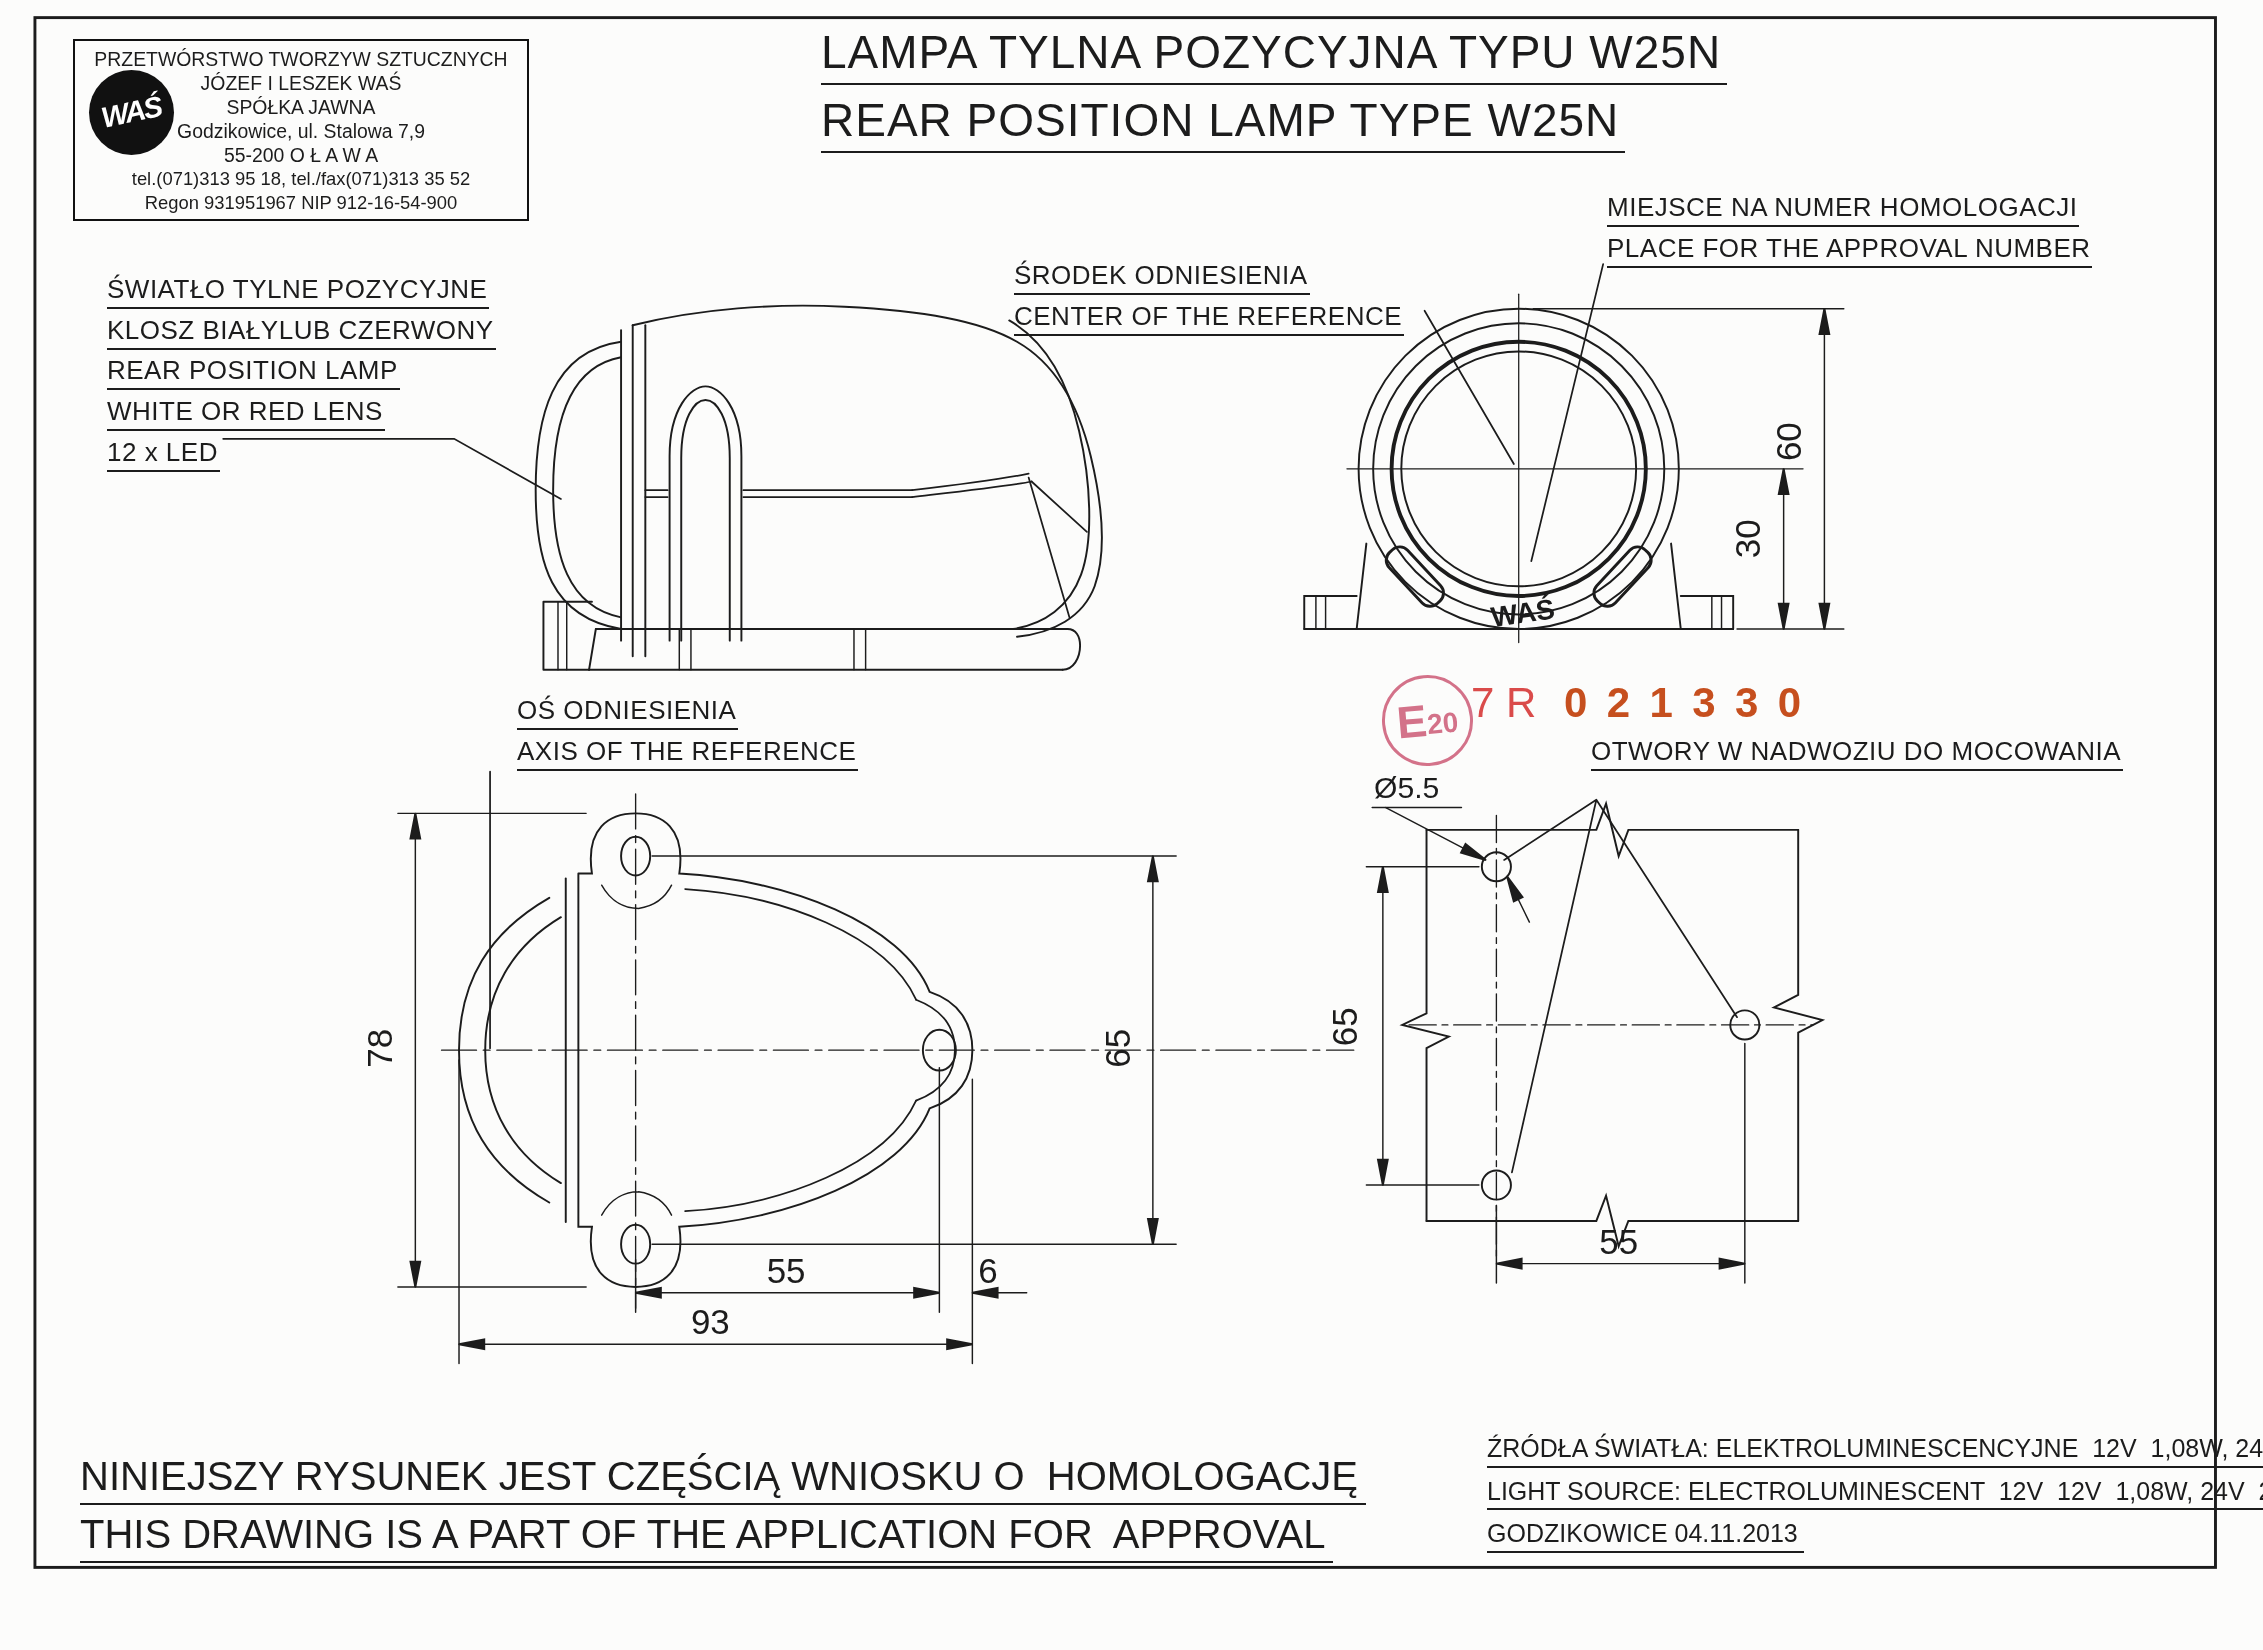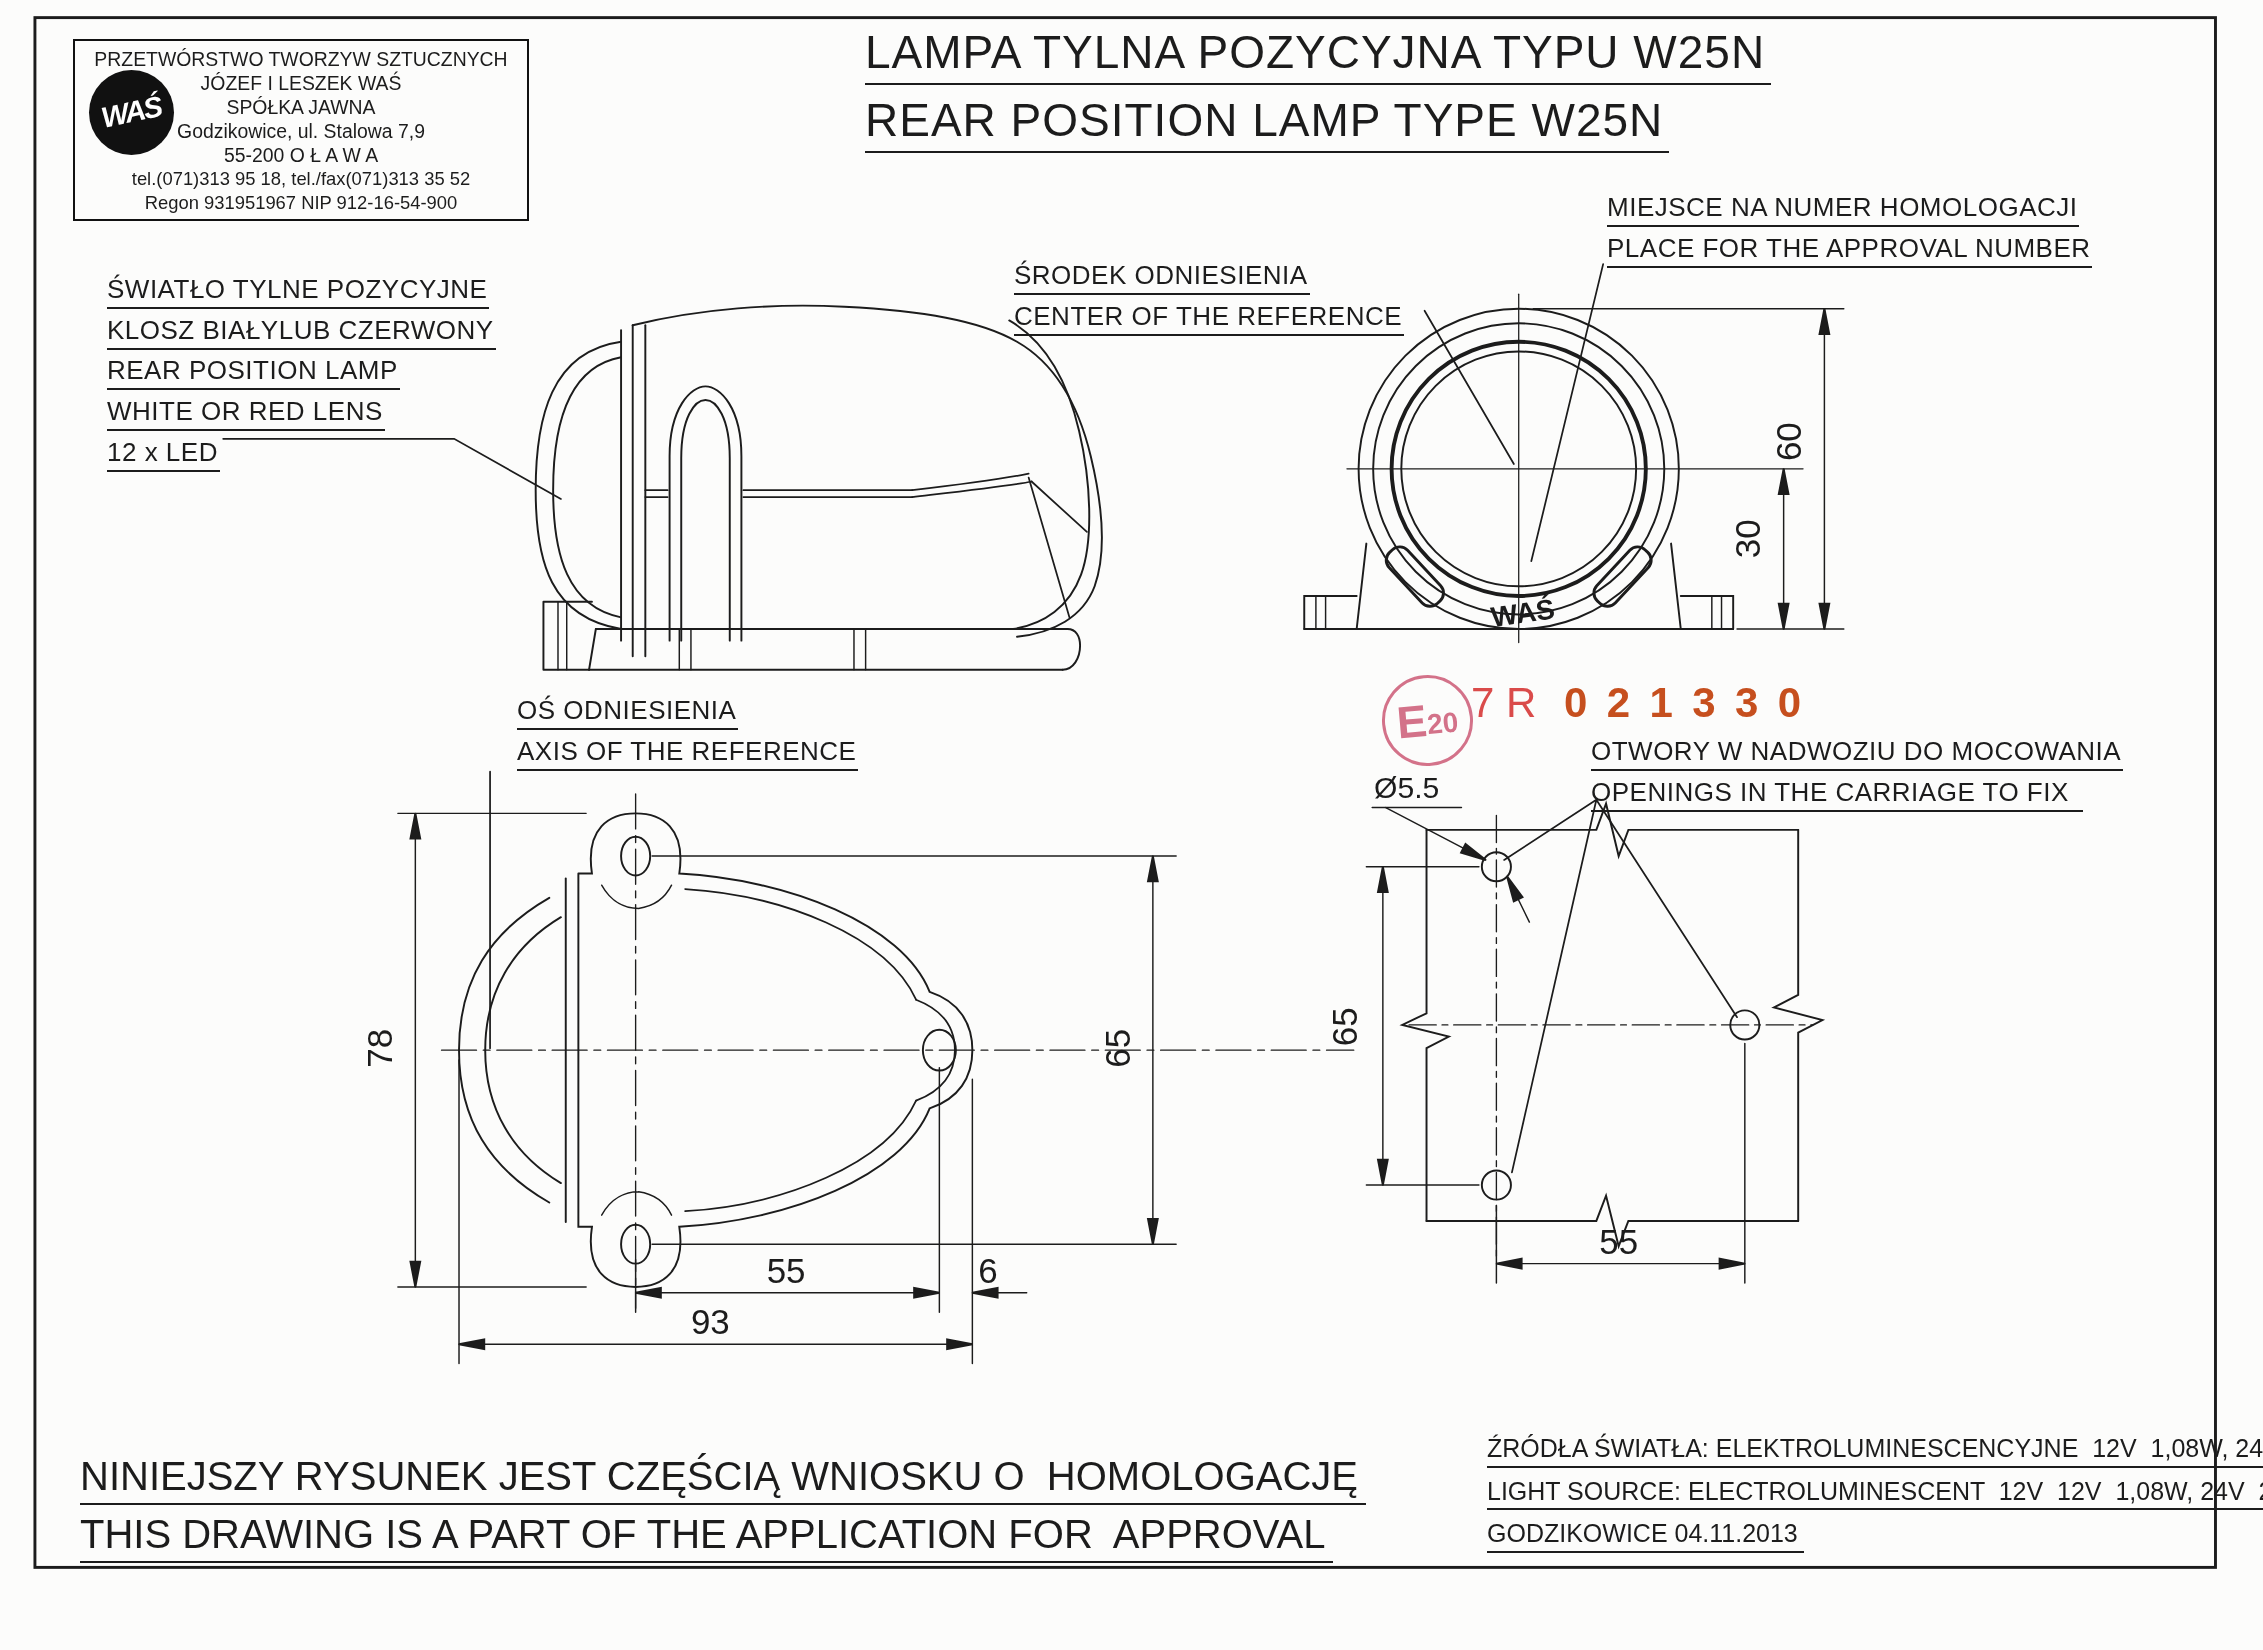--- a/index.html
+++ b/index.html
@@ -12,21 +12,21 @@
             margin-bottom:5.8px;font-size:26px;letter-spacing:0.5px;white-space:pre;}
   .lbl .wide{min-width:490px;}
   
   #company{left:54px;top:39px;width:456px;height:182px;border:2.9px solid #111;
            text-align:center;font-size:19.4px;line-height:24px;padding-top:5.8px;box-sizing:border-box;margin-left:19px;}
   #company .small{font-size:18.4px;}
   #logo{left:89px;top:70px;width:85px;height:85px;border-radius:50%;background:#111;
         display:flex;align-items:center;justify-content:center;}
   #logo span{color:#fff;font-weight:bold;font-style:italic;font-size:29px;transform:rotate(-12deg);letter-spacing:-1.9px;}
   
-  #title{left:821px;top:25px;margin-left:44px;}
+  #title{left:821px;top:25px;}
   #title span{display:table;font-size:46px;letter-spacing:1px;border-bottom:2.9px solid #1c1c1c;
               padding:0 5.8px 3.9px 0;margin-bottom:7.8px;white-space:pre;}
   
   #footer{left:80px;top:1454px;}
   #footer span{display:table;font-size:40px;border-bottom:2.9px solid #1c1c1c;
                padding:0 7.8px 3.9px 0;margin-bottom:6.8px;white-space:pre;}
   
   #source{left:1487px;top:1434px;}
   #source span{display:table;font-size:25px;border-bottom:2.4px solid #1c1c1c;
                padding:0 5.8px 2.9px 0;margin-bottom:8.7px;white-space:pre;}
@@ -235,21 +235,20 @@
     <span>PLACE FOR THE APPROVAL NUMBER</span>
   </div>
 
   <div class="abs lbl" style="left:485px;top:695px;margin-left:32px;">
     <span>OŚ ODNIESIENIA</span>
     <span>AXIS OF THE REFERENCE</span>
   </div>
 
   <div class="abs lbl" style="left:1591px;top:736px;">
     <span>OTWORY W NADWOZIU DO MOCOWANIA</span>
-    <span class="wide">OPENINGS IN THE CARRIAGE TO FIX</span>
   </div>
 
   <div id="stampCircle" class="abs">
     <span class="e">E</span>
     <span class="n">20</span>
   </div>
   <div id="stampCode" class="abs">7R</div>
   <div id="stampNumber" class="abs">021330</div>
 
   <div id="footer" class="abs">

